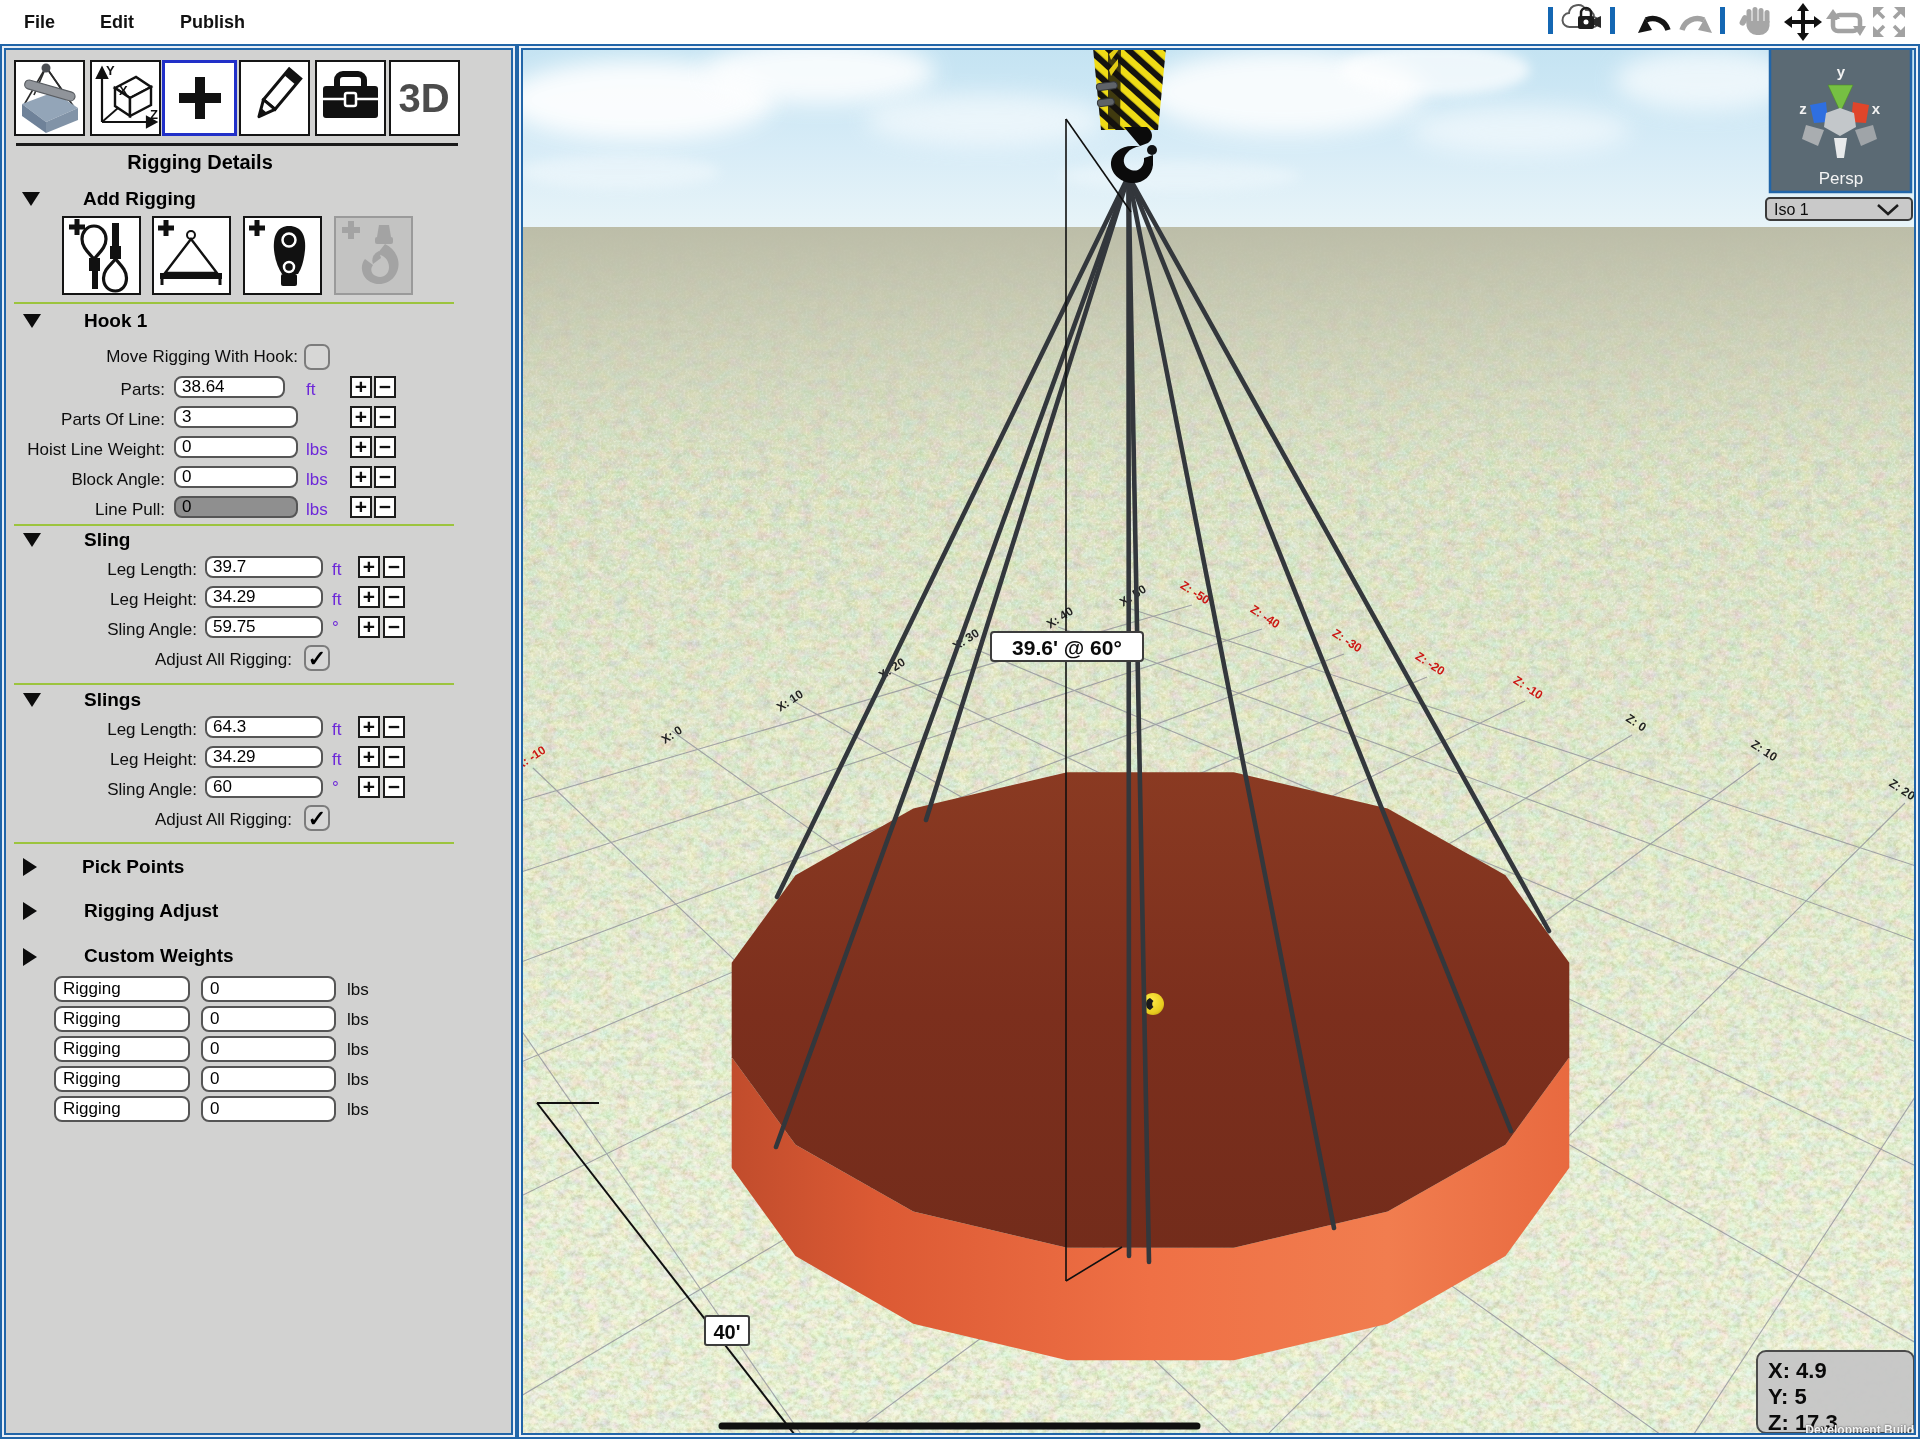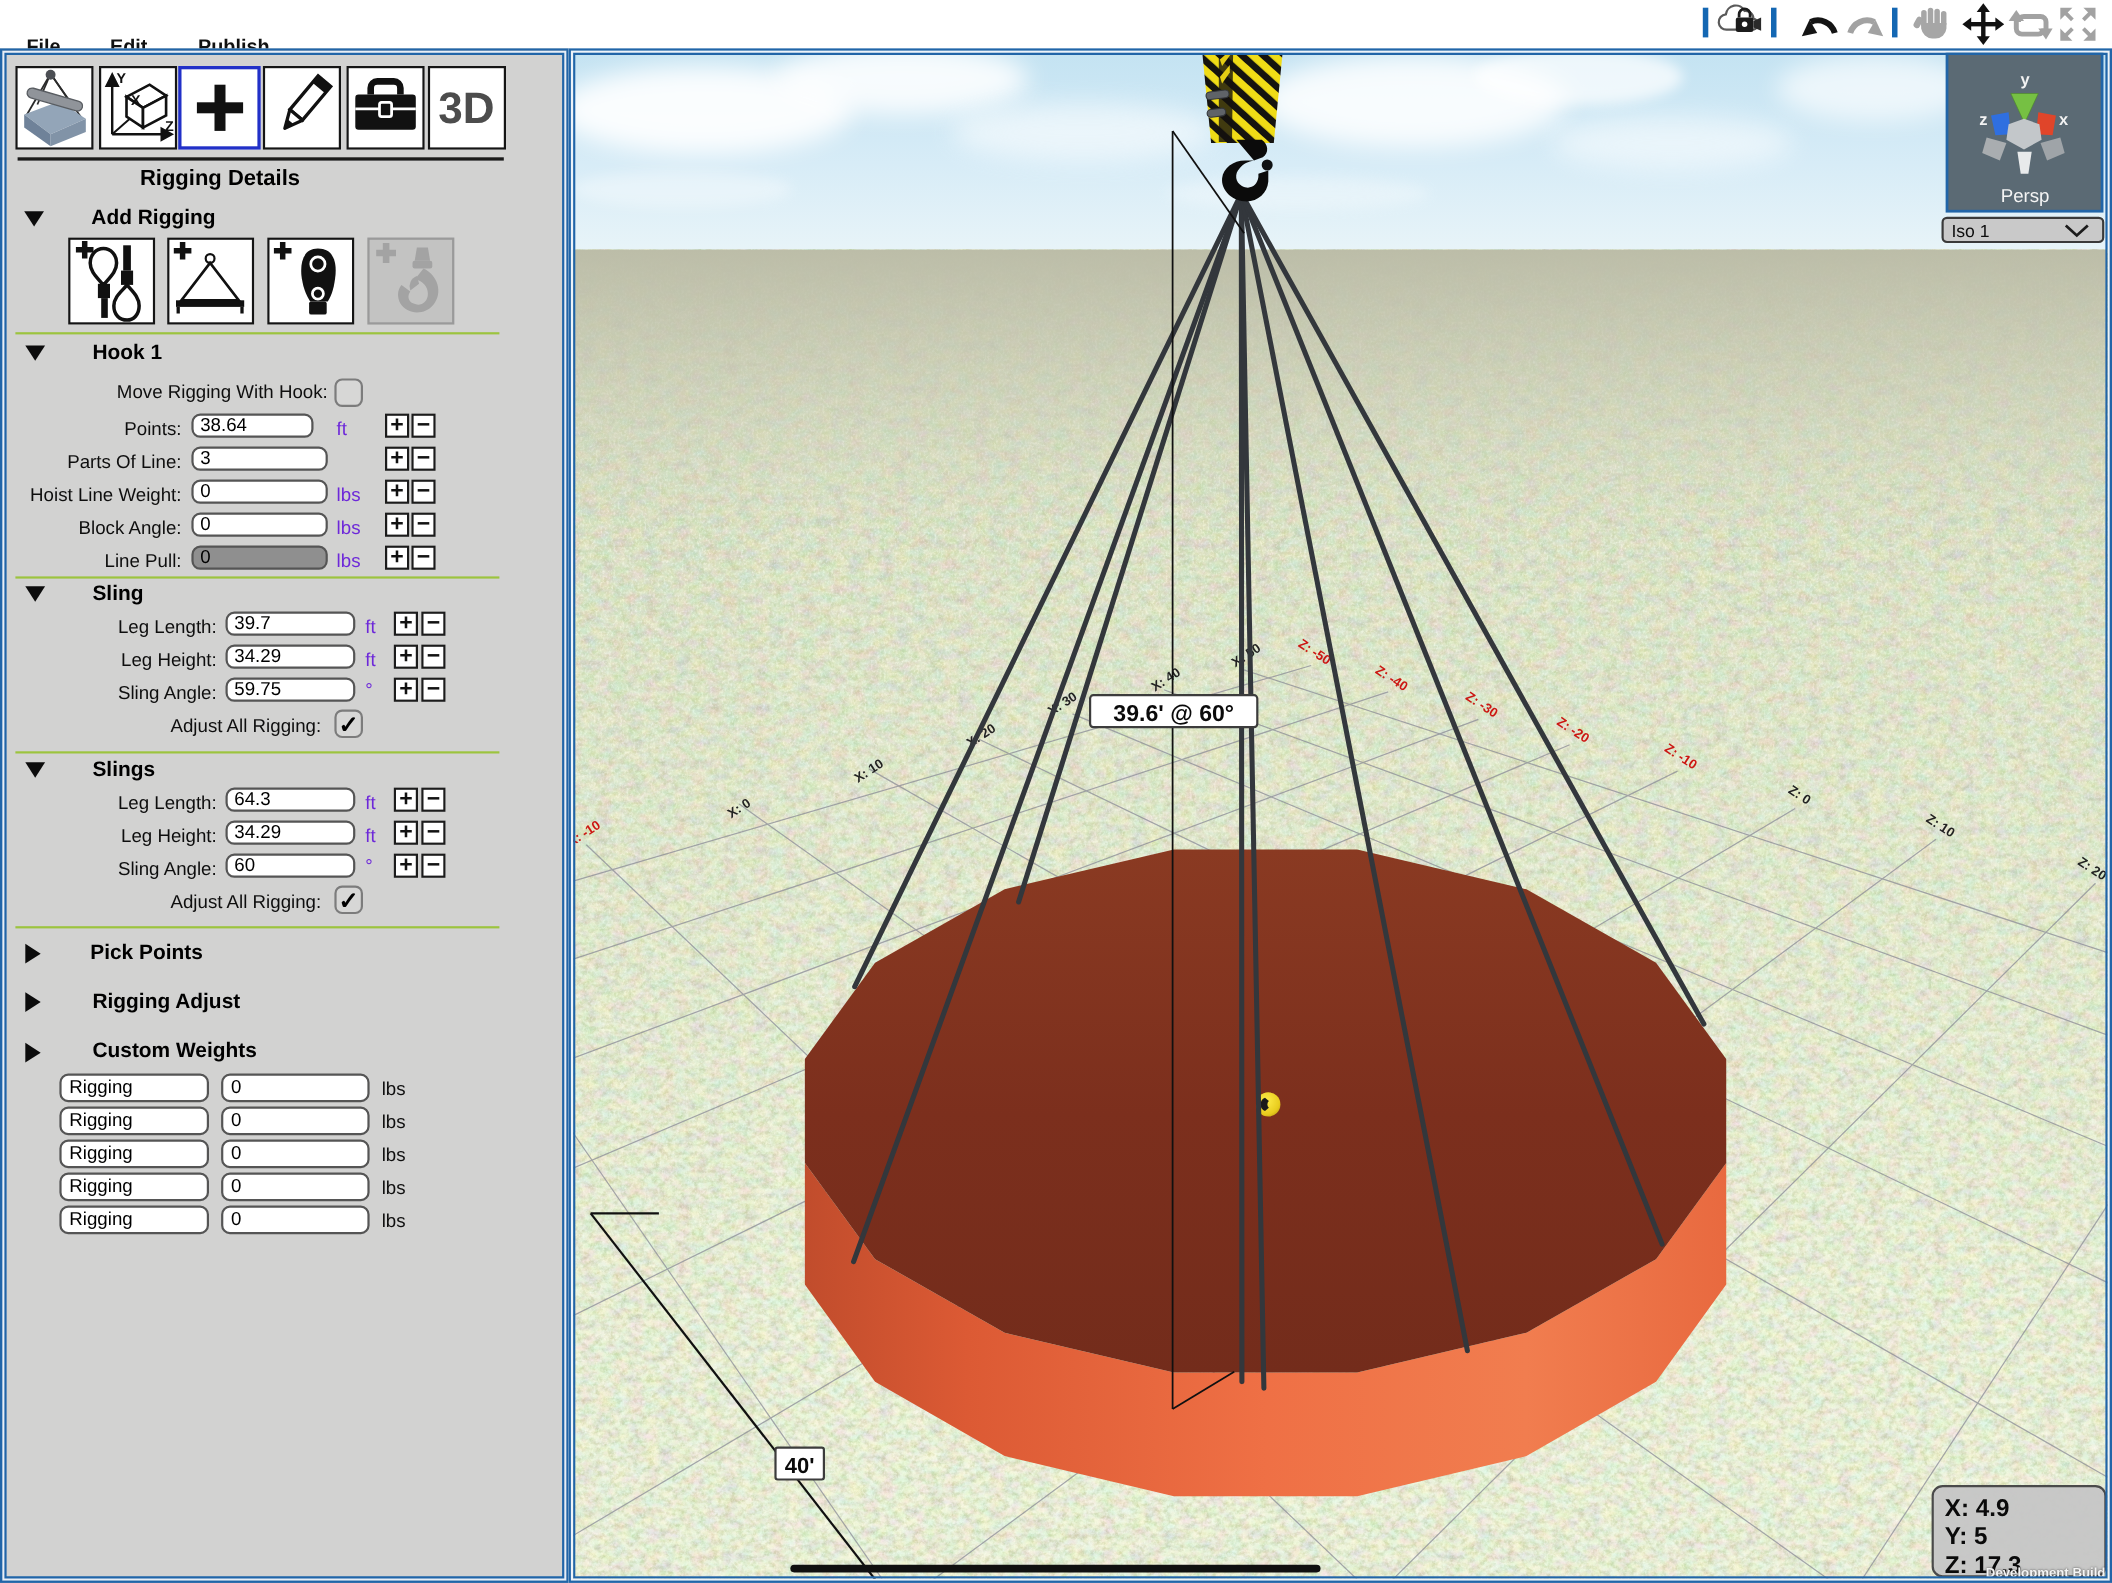--- a/index.html
+++ b/index.html
@@ -1,20 +1,20 @@
 <!DOCTYPE html>
 <html><head>
 <meta charset="utf-8">
 <style>
   * { box-sizing: border-box; }
   html,body { margin:0; padding:0; width:1920px; height:1439px; overflow:hidden;
     font-family:"Liberation Sans", sans-serif; background:#ffffff; }
   
   #menubar { position:absolute; left:0; top:0; width:1920px; height:44px; background:#fff; }
-  .menuitem { position:absolute; top:12px; font-size:18px; font-weight:bold; color:#111;margin-top:20px; }
+  .menuitem { position:absolute; top:12px; font-size:18px; font-weight:bold; color:#111; }
   
   #leftpanel { position:absolute; left:0; top:44px; width:517px; height:1395px;
     background:#d2d2d1; border:2px solid #2165a8;
     box-shadow: inset 0 0 0 2px #e8eef6, inset 0 0 0 4px #2165a8; }
   .tbtn { position:absolute; top:14px; width:71px; height:76px; background:#fff;
     border:2px solid #151515; }
   .tbtn.sel { border:3px solid #2130c8; }
   .hline { position:absolute; left:14px; width:442px; height:3px; background:#1a1a1a; }
   .title { position:absolute; font-size:20px; font-weight:bold; color:#000; }
   .tri-d { position:absolute; width:0; height:0; border-left:9px solid transparent;
@@ -197,21 +197,21 @@
 <path d="M 47 26 c -13 6 -18 22 -9 33 c 8 10 24 9 30 -1 c 3 -6 3 -12 -1 -17 l -8 6 c 3 4 2 9 -3 11 c -6 3 -13 -1 -13 -9 c 0 -7 5 -12 12 -13 Z"></path>
 <path d="M 59 46 a 10 10 0 0 0 -6 -13 l -2 7 Z"></path>
 </g>
 </svg></div>
   <div class="gline" style="top:256px;"></div>
 
   <div class="tri-d" style="left:21px; top:268px;"></div>
   <div class="sechead" style="left:82px; top:264px;">Hook 1</div>
   <div class="flabel" style="left:0; top:301px; width:296px;">Move Rigging With Hook:</div>
   <div class="chk" style="left:302px; top:298px;"></div>
-  <div class="flabel" style="left:0; top:334px; width:163px;">Points:</div>
+  <div class="flabel" style="left:0; top:334px; width:163px;">Parts:</div>
   <div class="finput" style="left:172px; top:330px; width:111px;">38.64</div>
   <div class="funit" style="left:304px; top:334px;">ft</div>
   <div class="pmb" style="left:348px; top:330px;">+</div>
     <div class="pmb" style="left:372px; top:330px;">−</div>
   <div class="flabel" style="left:0; top:364px; width:163px;">Parts Of Line:</div>
   <div class="finput" style="left:172px; top:360px; width:124px;">3</div>
   <div class="pmb" style="left:348px; top:360px;">+</div>
     <div class="pmb" style="left:372px; top:360px;">−</div>
   <div class="flabel" style="left:0; top:394px; width:163px;">Hoist Line Weight:</div>
   <div class="finput" style="left:172px; top:390px; width:124px;">0</div>

